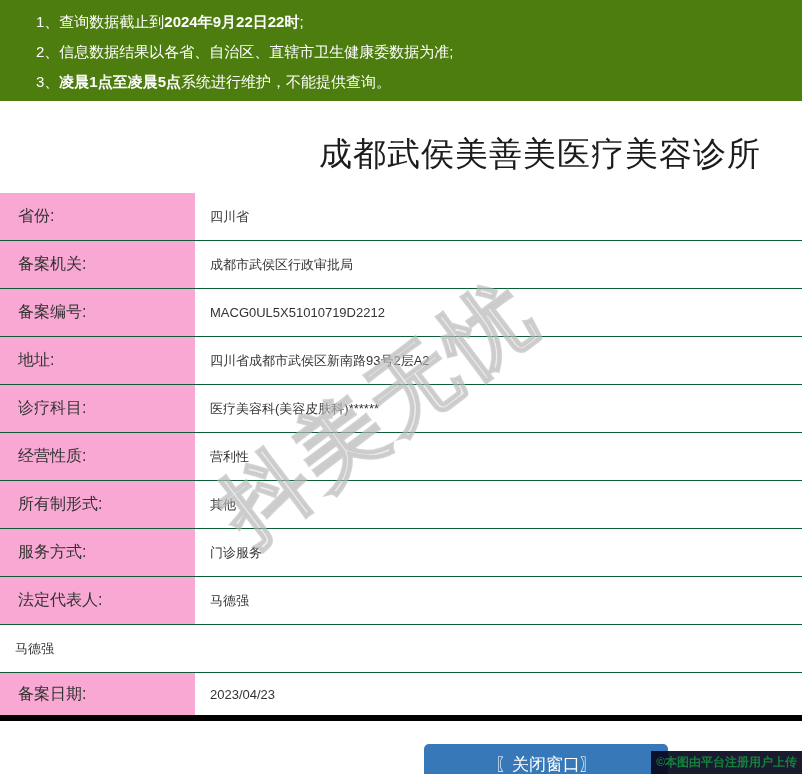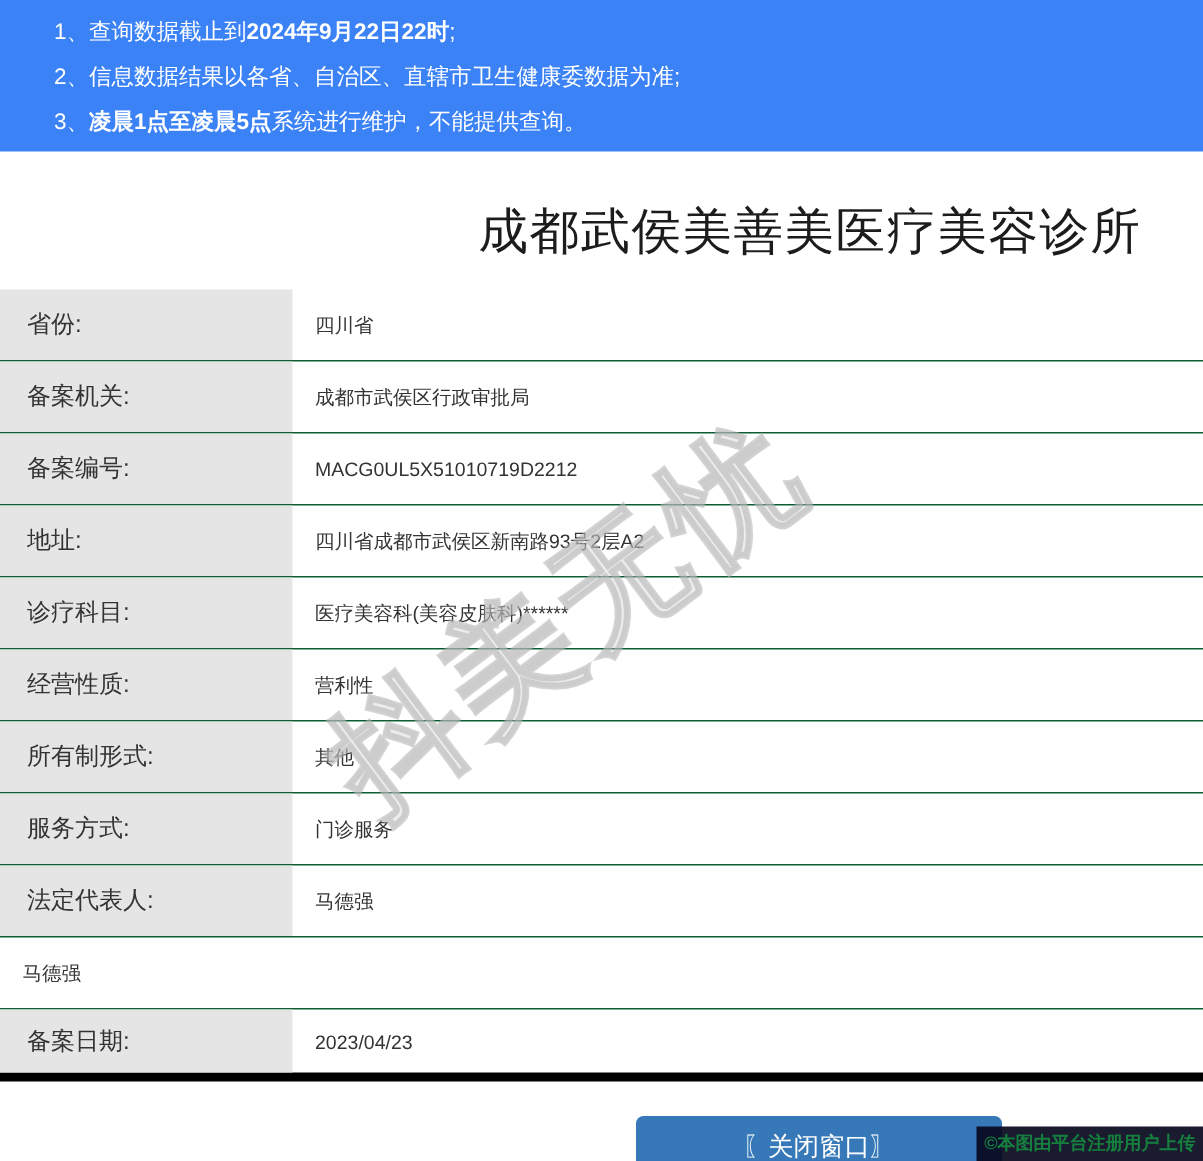--- a/index.html
+++ b/index.html
@@ -3,40 +3,40 @@
 <meta charset="utf-8">
 <style>
   html,body{margin:0;padding:0;}
   body{
     width:802px;height:774px;position:relative;overflow:hidden;
     background:#ffffff;font-family:"Liberation Sans","DejaVu Sans",sans-serif;
   }
   
   .banner{
     position:absolute;top:0;left:0;width:802px;height:101px;
-    background:#3b82f6;color:#ffffff;
+    background:#4d7c0f;color:#ffffff;
   }
   .banner ul{list-style:none;margin:0;padding:7px 0 0 36px;}
   .banner li{height:30px;line-height:30px;font-size:15px;white-space:nowrap;}
   .banner .b{font-weight:bold;}
   
   .title{
     position:absolute;top:132px;left:278px;width:524px;
     text-align:center;font-size:33px;color:#1c1c1c;letter-spacing:1px;
     white-space:nowrap;
   }
   
   .info-table{position:absolute;top:193px;left:0;width:802px;}
   .row{
     display:flex;height:48px;box-sizing:border-box;
     border-bottom:1px solid #0c5c36;
   }
   .row:last-child{border-bottom:6px solid #000000;}
   .cell-label{
-    width:195px;box-sizing:border-box;background:#e5e5e5;
+    width:195px;box-sizing:border-box;background:#f9a8d4;
     padding-left:18px;display:flex;align-items:center;
     font-size:16px;color:#333333;
   }
   .cell-value{
     flex:1;padding-left:15px;display:flex;align-items:center;
     font-size:13px;color:#333333;white-space:nowrap;
   }
   
   .watermark{
     position:absolute;left:180px;top:335px;width:440px;height:90px;

